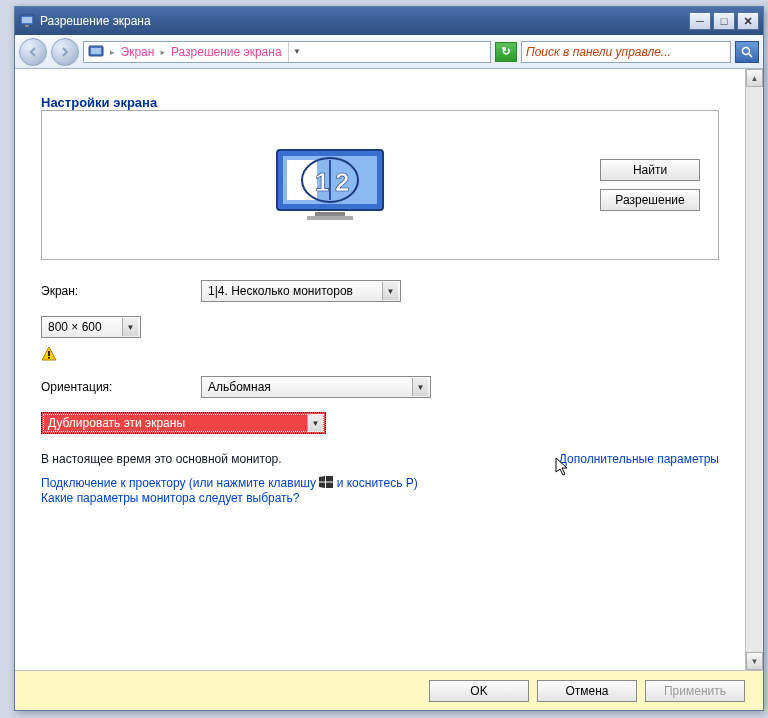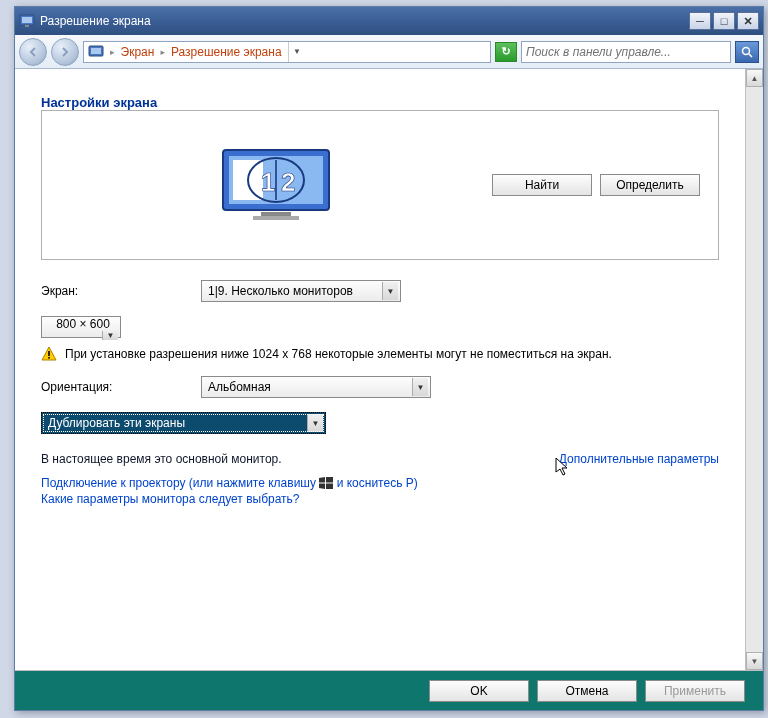--- a/index.html
+++ b/index.html
@@ -65,21 +65,21 @@
     border: 1px solid #8fa5c2;
     display: flex;
     align-items: center;
     padding: 0 4px;
     gap: 6px;
   }
   .addrfield .mon-ico {
     width:16px;height:16px;
   }
   .addrfield .sep { color: #888; font-size: 9px; }
-  .addrfield .crumb { color: #c2410c; }
+  .addrfield .crumb { color: #ec4899; }
   .dropbtn {
     width:18px;height:20px;
     border-left:1px solid #ccc;
     display:flex;align-items:center;justify-content:center;
     color:#555;font-size:8px;
   }
   .refreshbtn {
     width:22px;height:20px;
     background: linear-gradient(to bottom,#5cc05c,#2a9a2a);
     border:1px solid #2a8a2a;
@@ -88,21 +88,21 @@
     font-size:11px;font-weight:bold;
   }
   .searchfield {
     width: 210px;
     height: 22px;
     background: #fff;
     border: 1px solid #8fa5c2;
     display: flex;
     align-items: center;
     padding: 0 4px;
-    color: #737373;
+    color: #c2410c;
     font-style: italic;
   }
   .searchbtn {
     width:24px;height:22px;
     background: linear-gradient(to bottom,#6a9ad8,#3a68b0);
     border:1px solid #2a5090;
     color:#fff;
     display:flex;align-items:center;justify-content:center;
   }
   .content-wrap {
@@ -140,21 +140,21 @@
     height: 150px;
     display:flex;
     align-items:center;
     padding: 0 18px;
     margin-bottom: 20px;
   }
   .preview-center { flex:1; display:flex; justify-content:center; }
   .monitor-thumb {
     width:110px;height:74px;
   }
-  .preview-buttons { display:flex; gap:8px; }
+  .preview-buttons { display:flex; flex-direction:column; gap:8px; }
   .btn {
     min-width: 100px;
     height: 22px;
     background: linear-gradient(to bottom,#fdfdfd,#e4e4e4);
     border: 1px solid #8a8a8a;
     font-size:12px;
     padding: 0 14px;
     cursor:pointer;
   }
   .btn:disabled { color:#9a9a9a; }
@@ -175,25 +175,25 @@
   }
   .select .sel-arrow {
     width:16px;height:18px;
     margin-left:auto;
     background:linear-gradient(to bottom,#f0f0f0,#d8d8d8);
     border-left:1px solid #aaa;
     display:flex;align-items:center;justify-content:center;
     font-size:8px;color:#333;
   }
   .select.w1 { width: 200px; }
-  .select.w2 { width: 80px; flex-direction: column; }
+  .select.w2 { width: 100px; }
   .select.w3 { width: 230px; text-align: right; }
   .select.w4 { width: 285px; }
   .select.focused {
-    background:#0c4a6e;
+    background:#ef4444;
     color:#fff;
     border:1px dotted #000;
     outline:1px dotted #fff;
     outline-offset:-3px;
   }
   .warning-row {
     display:flex;
     gap:8px;
     margin: -6px 0 14px 0;
     align-items:flex-start;
@@ -208,21 +208,21 @@
     margin: 18px 0 10px 0;
   }
   .winkey {
     display:inline-block;
     vertical-align:middle;
   }
   .bottombar {
     position:absolute;
     left:0;right:0;bottom:0;
     height:40px;
-    background:#0f766e;
+    background:#fef9c3;
     border-top:1px solid #c0c0c0;
     display:flex;
     align-items:center;
     justify-content:flex-end;
     padding: 0 18px;
     gap: 8px;
   }
   .cursor {
     position:absolute;
     left:540px; top:450px;
@@ -302,48 +302,47 @@
               <text x="40" y="43" font-size="26" font-weight="bold" fill="#fff" stroke="#1a3a80" stroke-width="0.6">1</text>
               <line x1="55" y1="12" x2="55" y2="52" stroke="#1a3a80" stroke-width="1.6"></line>
               <text x="60" y="43" font-size="26" font-weight="bold" fill="#fff" stroke="#1a3a80" stroke-width="0.6">2</text>
               <rect x="40" y="64" width="30" height="4" fill="#888"></rect>
               <rect x="32" y="68" width="46" height="4" fill="#aaa"></rect>
             </svg>
           </span>
         </div>
         <div class="preview-buttons">
           <button class="btn">Найти</button>
-          <button class="btn">Определить</button>
+          <button class="btn">Разрешение</button>
         </div>
       </div>
 
       <div class="form-row">
         <div class="form-label">Экран:</div>
         <div class="select w1">
-          <span>1|9. Несколько мониторов</span>
+          <span>1|4. Несколько мониторов</span>
           <span class="sel-arrow">▼</span>
         </div>
       </div>
 
       <div class="form-row">
         <div class="select w2">
           <span>800 × 600</span>
           <span class="sel-arrow">▼</span>
         </div>
       </div>
 
       <div class="warning-row">
         <span class="warn-icon">
           <svg viewBox="0 0 16 16">
               <path d="M8 1 L15 14 H1 Z" fill="#ffcc00" stroke="#b08000"></path>
               <rect x="7.2" y="5" width="1.6" height="5" fill="#000"></rect>
               <rect x="7.2" y="11" width="1.6" height="1.6" fill="#000"></rect>
             </svg>
         </span>
-        <div class="warn-text">При установке разрешения ниже 1024 х 768 некоторые элементы могут не поместиться на экран.</div>
       </div>
 
       <div class="form-row">
         <div class="form-label">Ориентация:</div>
         <div class="select w3">
           <span>Альбомная</span>
           <span class="sel-arrow">▼</span>
         </div>
       </div>
 

